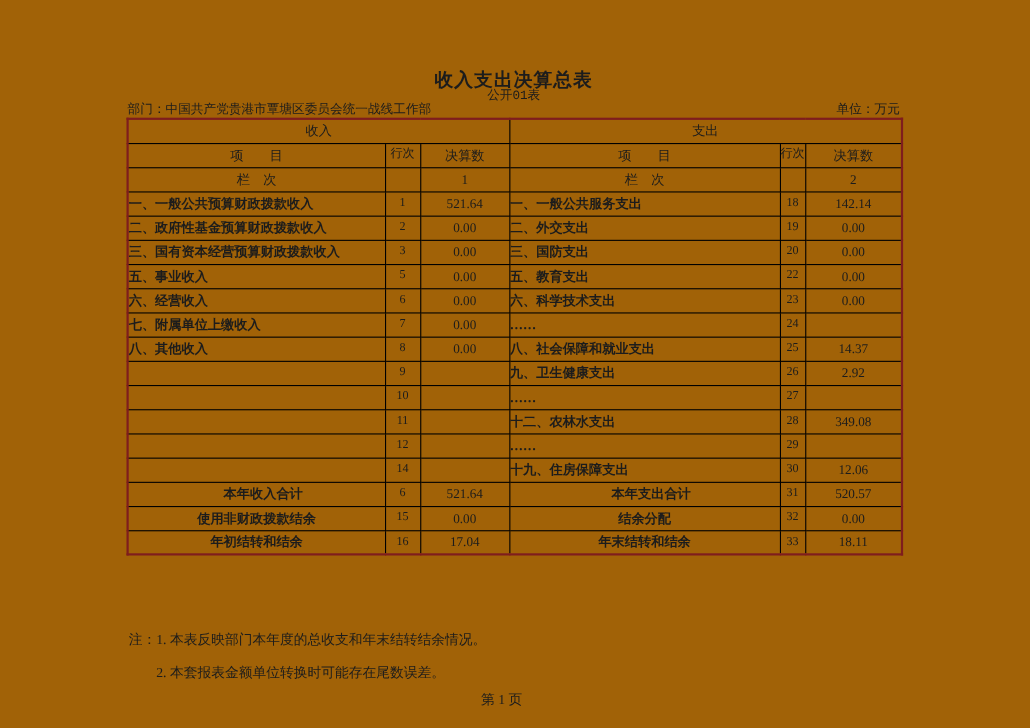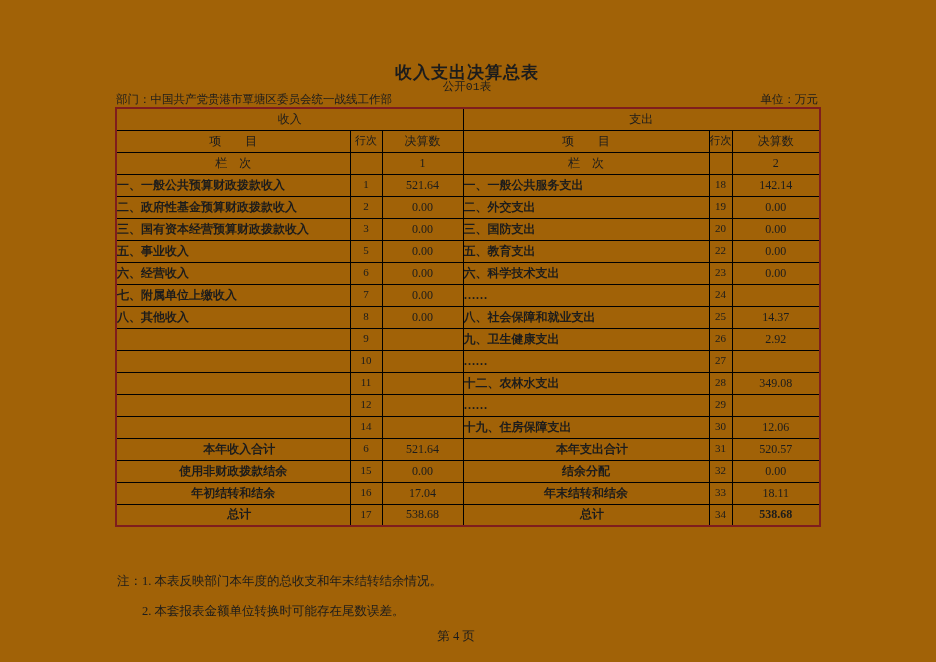--- a/index.html
+++ b/index.html
@@ -204,28 +204,20 @@
       <td class="cell-amount">0.00</td>
     </tr>
         <tr class="style-center">
       <td class="cell-item">年初结转和结余</td>
       <td class="cell-line">16</td>
       <td class="cell-amount">17.04</td>
       <td class="cell-item">年末结转和结余</td>
       <td class="cell-line">33</td>
       <td class="cell-amount">18.11</td>
     </tr>
-        <tr class="style-total">
-      <td class="cell-item">总计</td>
-      <td class="cell-line">17</td>
-      <td class="cell-amount">538.68</td>
-      <td class="cell-item">总计</td>
-      <td class="cell-line">34</td>
-      <td class="cell-amount bold">538.68</td>
-    </tr>
       </tbody>
   </table>
 
   <div class="note1">注：1. 本表反映部门本年度的总收支和年末结转结余情况。</div>
   <div class="note2">2. 本套报表金额单位转换时可能存在尾数误差。</div>
-  <div class="footer">第  4  页</div>
+  <div class="footer">第  1  页</div>
 
 </div>
 
 </body></html>

